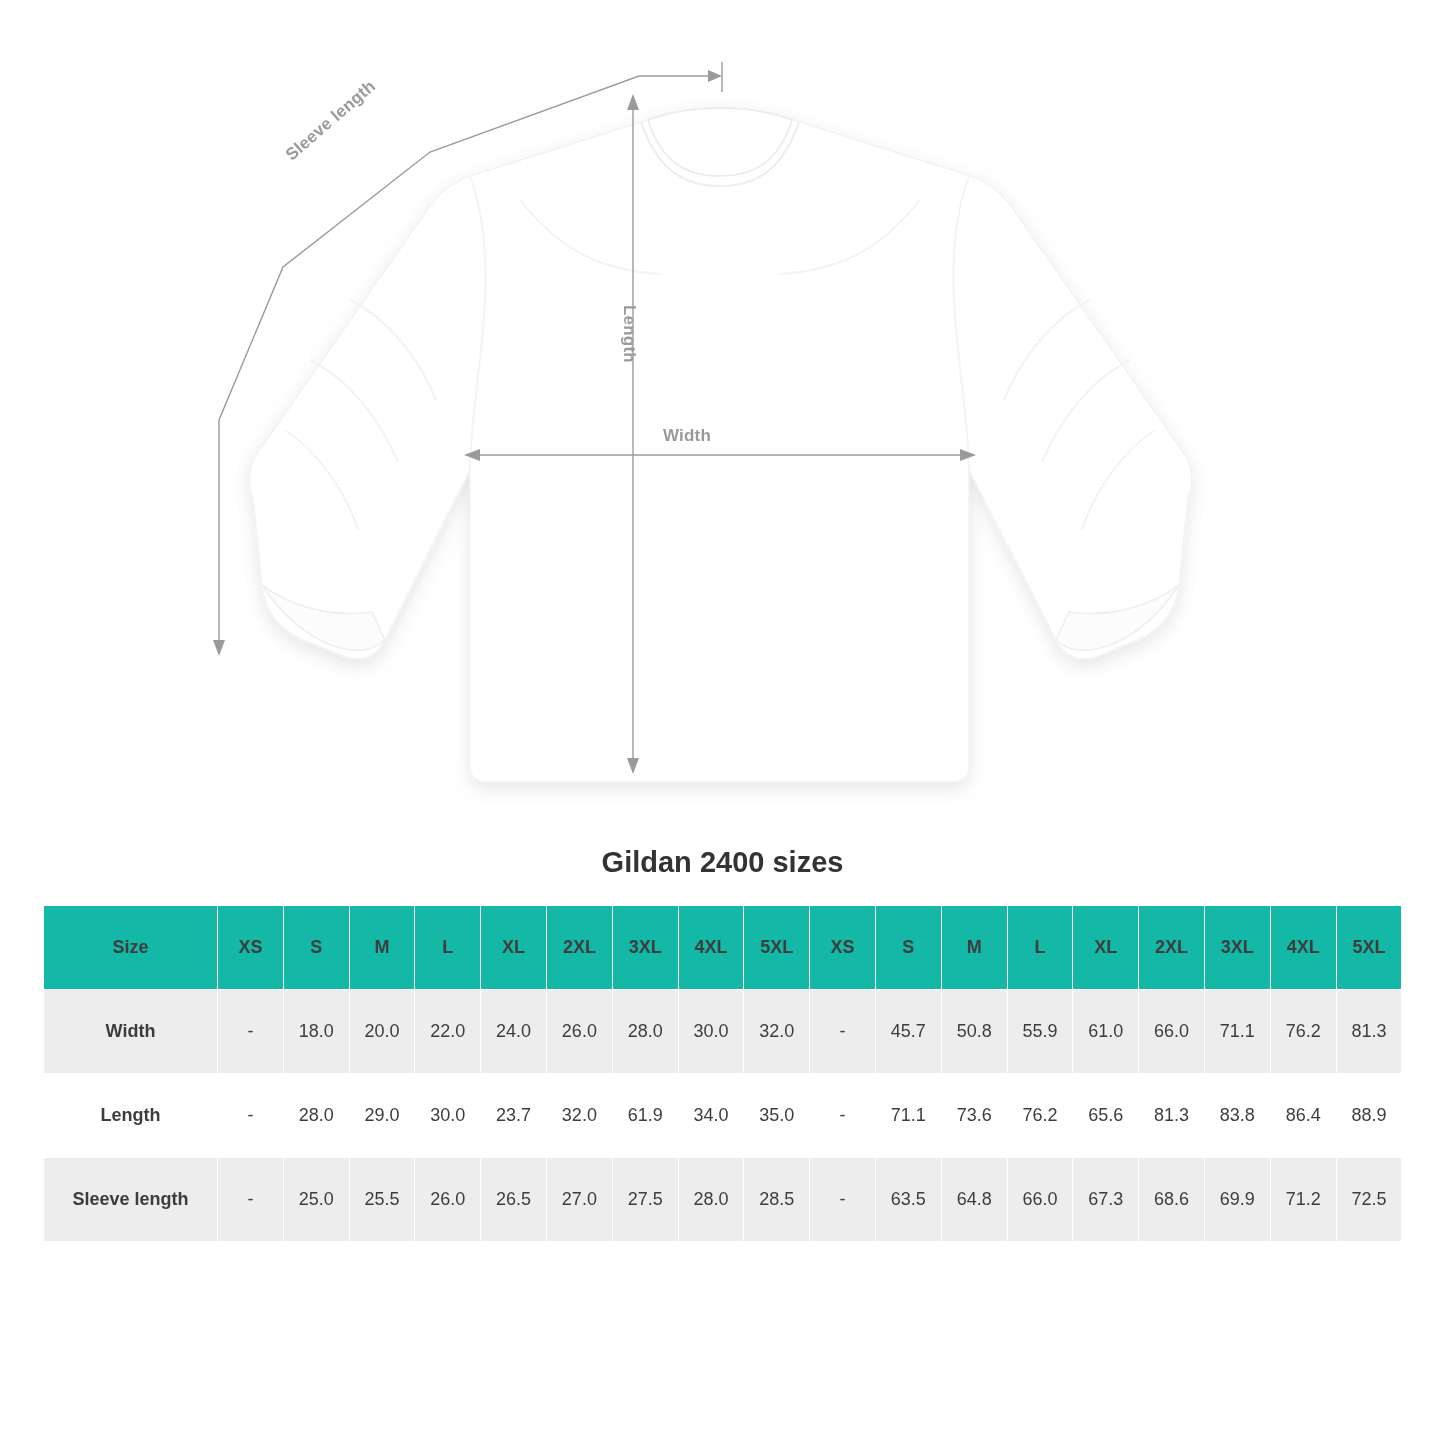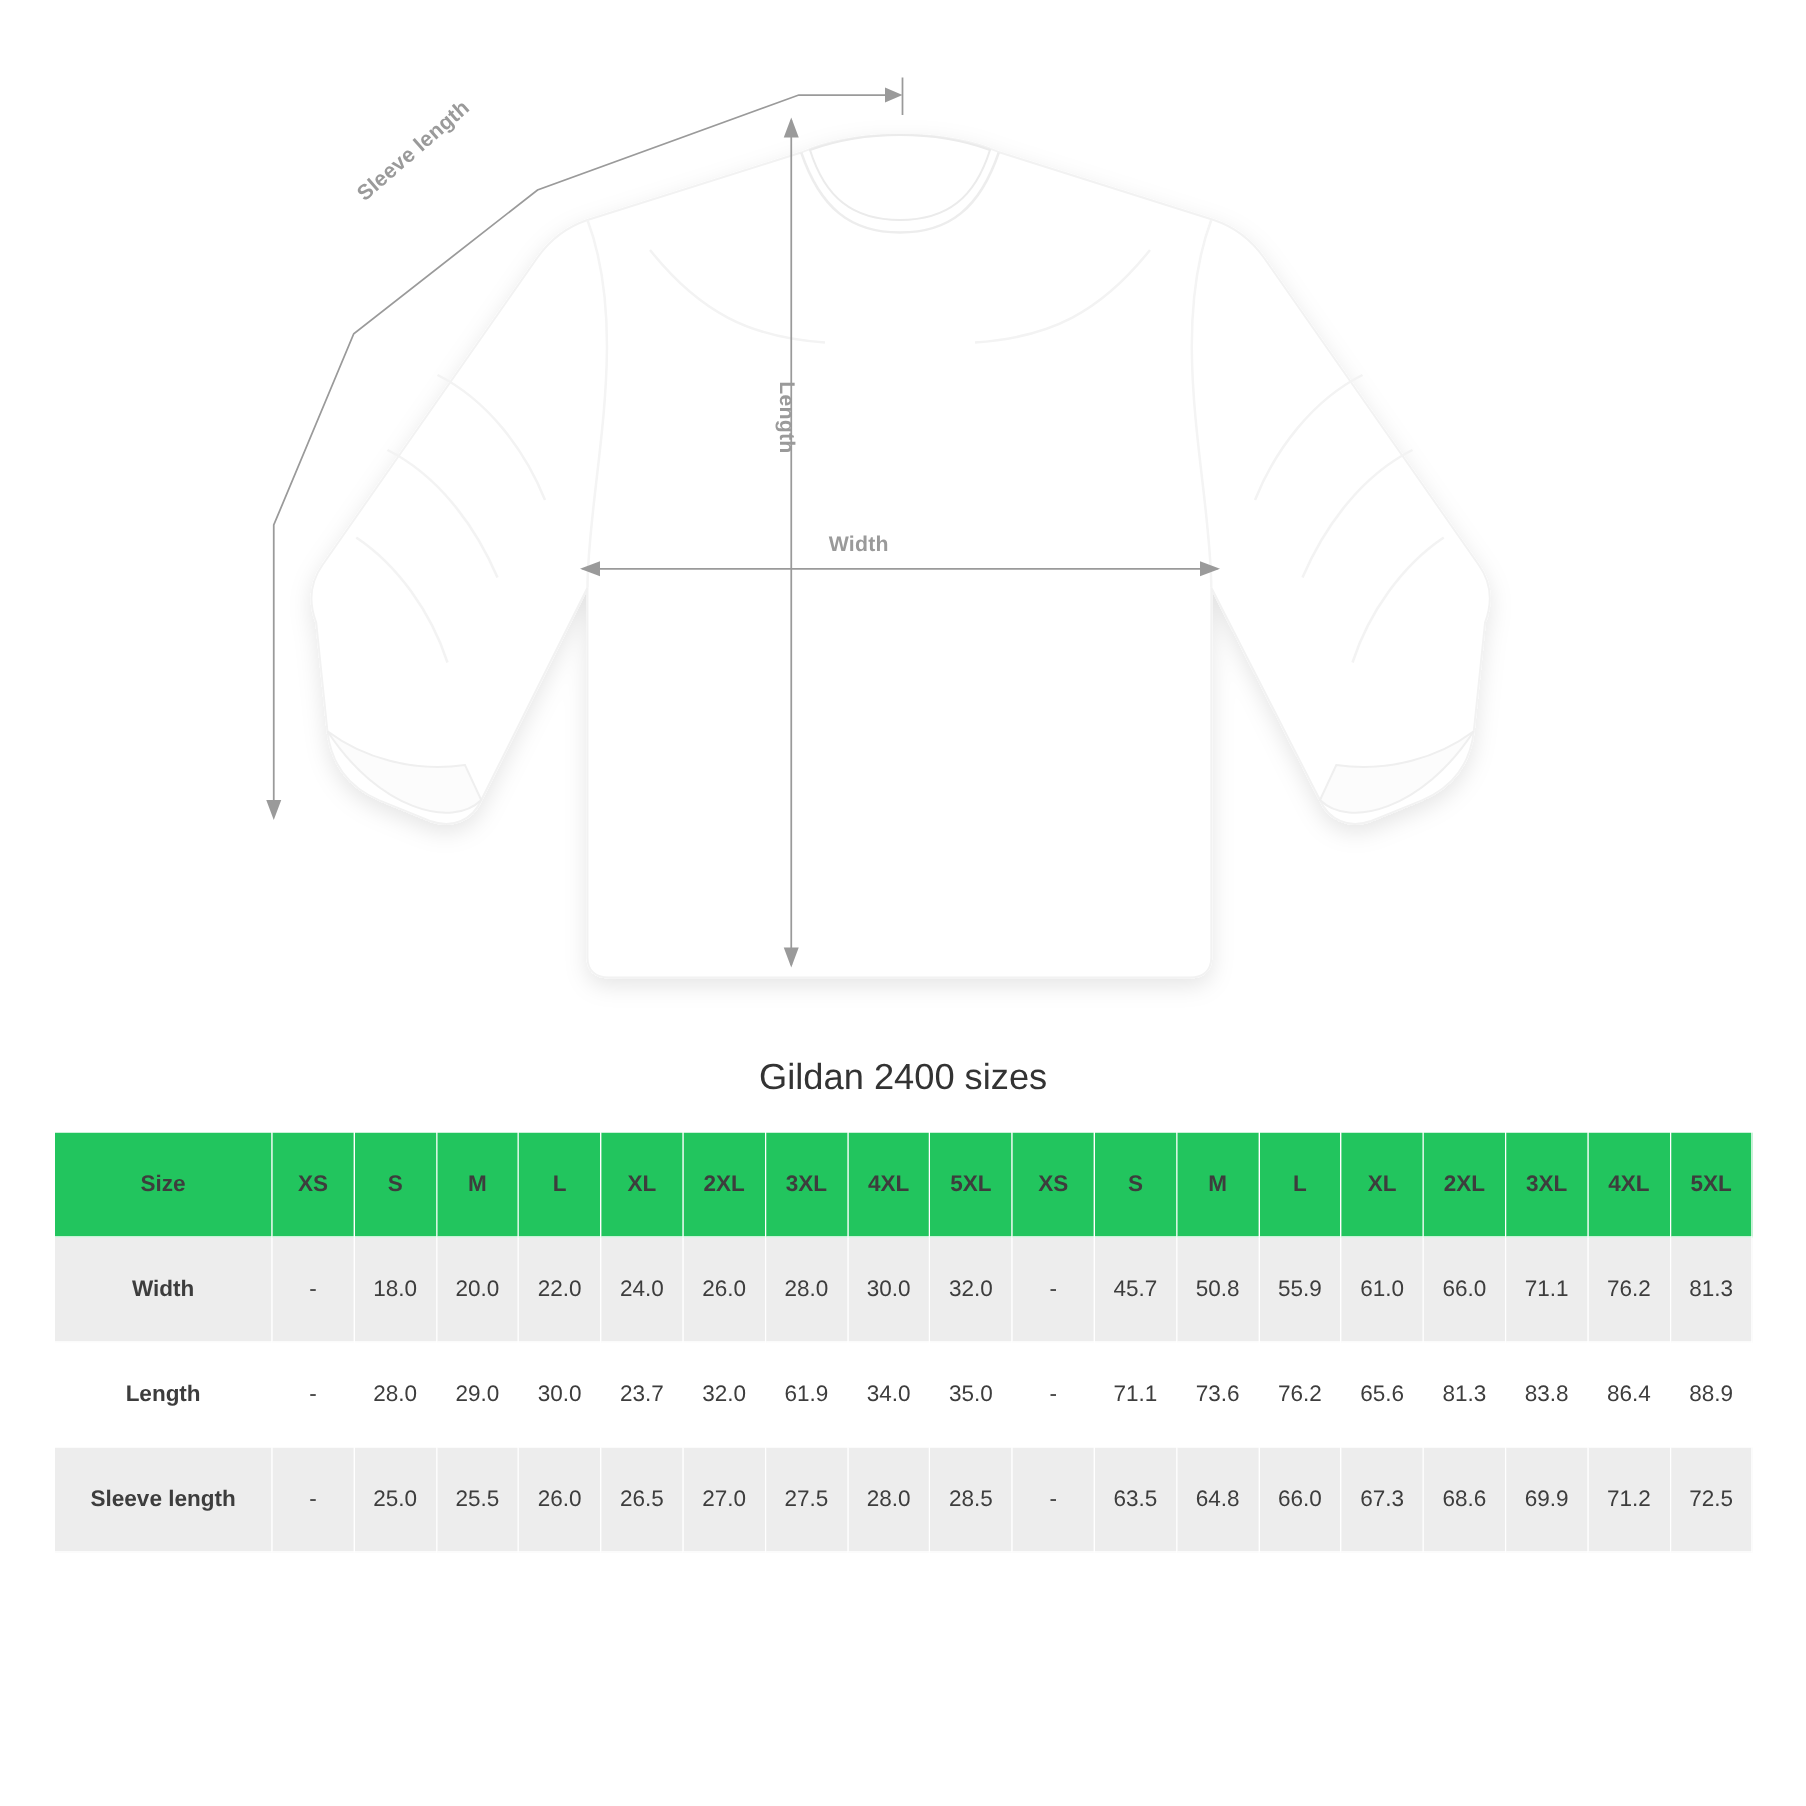--- a/index.html
+++ b/index.html
@@ -56,21 +56,21 @@
     top: 426px;
   }
 
   
   .title-block {
     text-align: center;
     margin-top: 8px;
   }
   .chart-title {
     font-size: 29px;
-    font-weight: normal;
+    font-weight: bold;
     color: #333333;
     margin: 16px 0 14px 0;
   }
   .chart-note {
     font-size: 16.5px;
     font-style: italic;
     color: #555555;
     margin: 0;
   }
 
@@ -117,21 +117,21 @@
     font-size: 18.5px;
     color: #333333;
   }
   .col-head {
     font-weight: bold;
     font-size: 18.5px;
     color: #333333;
   }
   tr.r-white td { background: #ffffff; }
   tr.r-grey td  { background: #ededed; }
-  tr.r-head td  { background: #22c55e; }
+  tr.r-head td  { background: #14b8a6; }
   .first-col { width: 174px; }
   .val-col   { width: 65.8px; }
 </style>
 </head>
 <body>
 
 <div class="page">
 
   <div class="illustration">
     <svg class="shirt-svg" width="1445" height="830" viewBox="0 0 1445 830">

